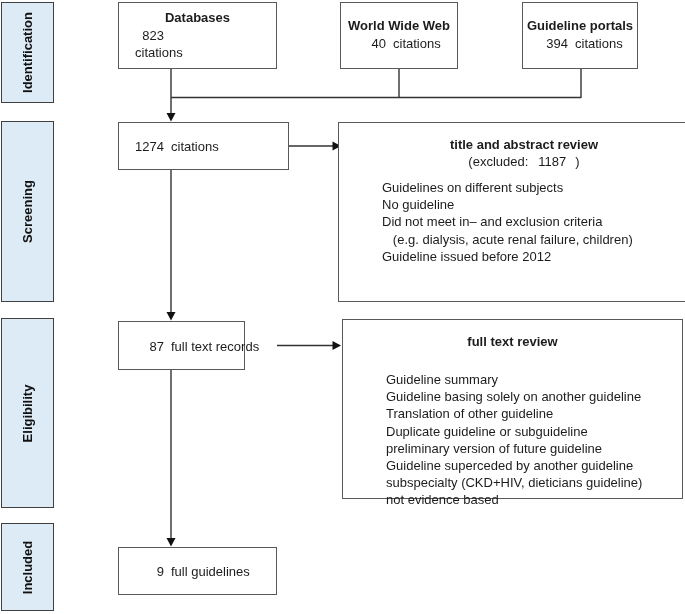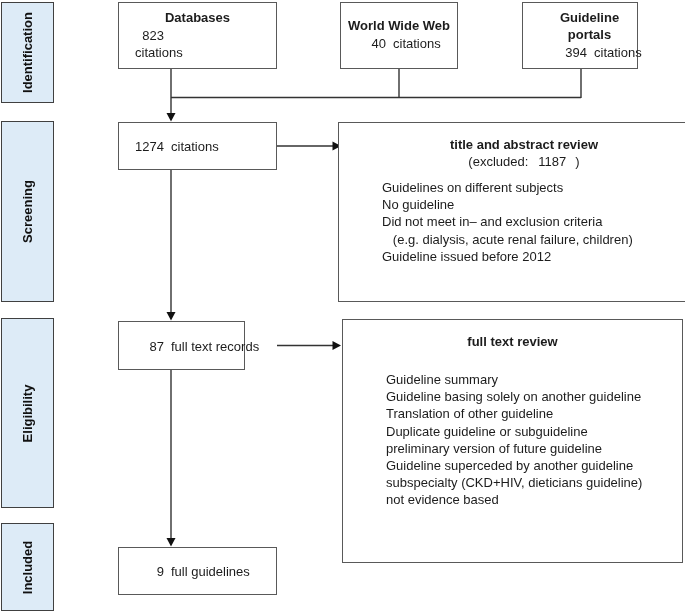--- a/index.html
+++ b/index.html
@@ -77,29 +77,29 @@
       <span class="lbl">citations</span>
     </div>
   </div>
   <div class="box top-box" style="left:340px;top:2px;width:118px;height:67px;">
     <div class="top-title">World Wide Web</div>
     <div class="count-row" style="padding-left:9px;">
       <span class="num">40</span>
       <span class="lbl">citations</span>
     </div>
   </div>
-  <div class="box top-box" style="left:522px;top:2px;width:116px;height:67px;padding-left:19px;">
+  <div class="box top-box" style="left:522px;top:2px;width:116px;height:67px;">
     <div class="top-title">Guideline portals</div>
     <div class="count-row" style="padding-left:9px;">
       <span class="num">394</span>
       <span class="lbl">citations</span>
     </div>
   </div>
 
-  <div class="box stage-box" style="left:118px;top:122px;width:159px;height:48px;">
+  <div class="box stage-box" style="left:118px;top:122px;width:171px;height:48px;">
     <div class="count-row">
       <span class="num">1274</span>
       <span class="lbl">citations</span>
     </div>
   </div>
   <div class="box stage-box" style="left:118px;top:321px;width:127px;height:49px;">
     <div class="count-row">
       <span class="num">87</span>
       <span class="lbl">full text records</span>
     </div>
@@ -112,18 +112,18 @@
   </div>
 
   <div class="box review-box" style="left:338px;top:122px;width:372px;height:180px;">
     <div class="rv-title">title and abstract review</div>
     <div class="rv-excluded">
       <span>(excluded:</span><span class="exnum">1187</span><span class="exclose">)</span>
     </div>
     <div class="rv-list gap-sm"><div class="rv-reason">Guidelines on different subjects</div><div class="rv-reason">No guideline</div><div class="rv-reason">Did not meet in– and exclusion criteria</div><div class="rv-reason">   (e.g. dialysis, acute renal failure, children)</div><div class="rv-reason">Guideline issued before 2012</div></div>
   </div>
 
-  <div class="box review-box" style="left:342px;top:319px;width:341px;height:244px;">
+  <div class="box review-box" style="left:342px;top:319px;width:341px;height:180px;">
     <div class="rv-title">full text review</div>
     <div class="rv-list gap-lg"><div class="rv-reason">Guideline summary</div><div class="rv-reason">Guideline basing solely on another guideline</div><div class="rv-reason">Translation of other guideline</div><div class="rv-reason">Duplicate guideline or subguideline</div><div class="rv-reason">preliminary version of future guideline</div><div class="rv-reason">Guideline superceded by another guideline</div><div class="rv-reason">subspecialty (CKD+HIV, dieticians guideline)</div><div class="rv-reason">not evidence based</div></div>
   </div>
 
 </div>
 
 </body></html>

